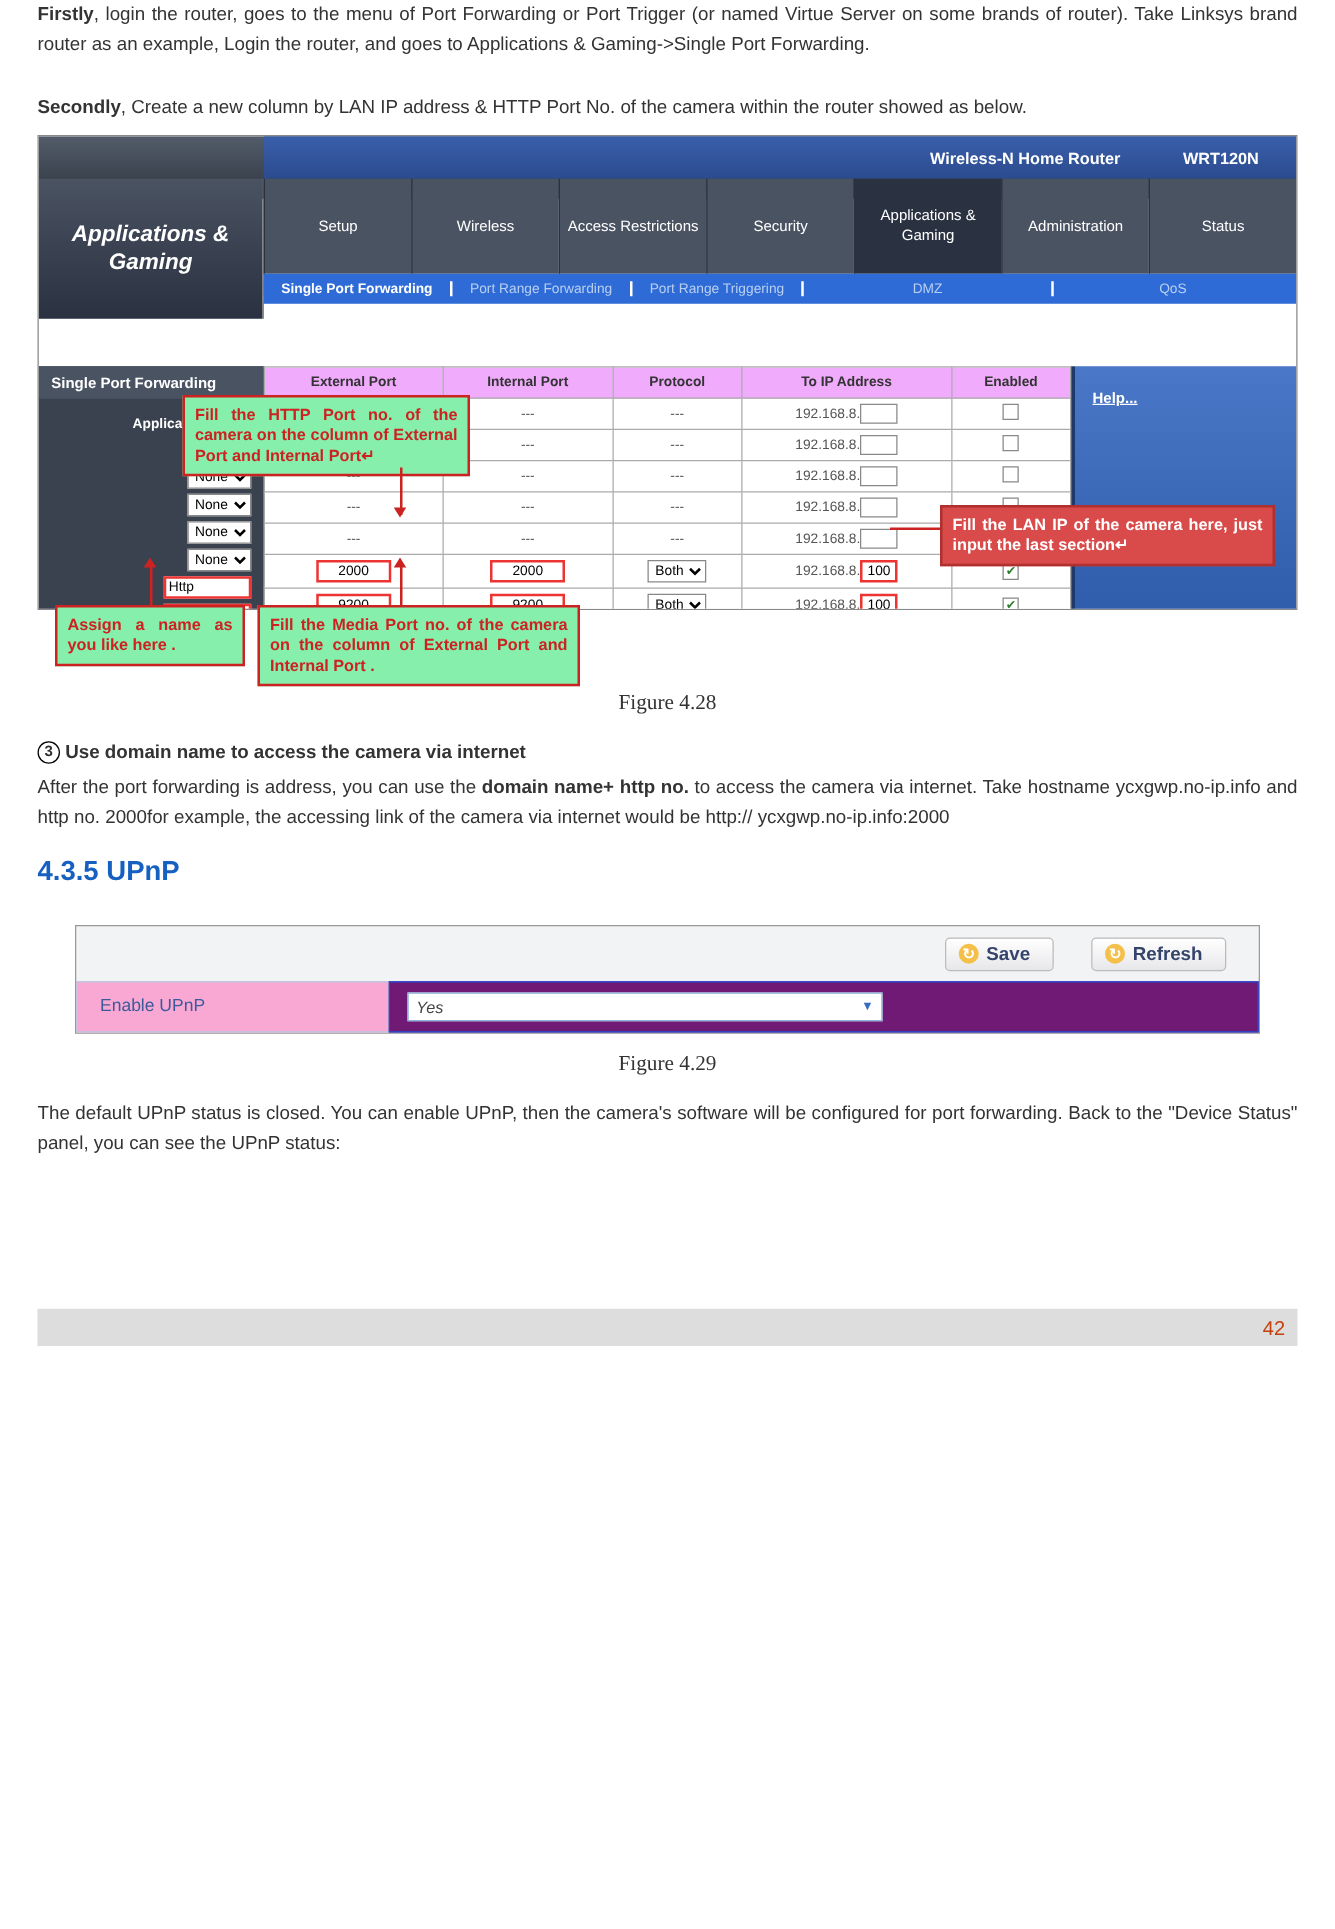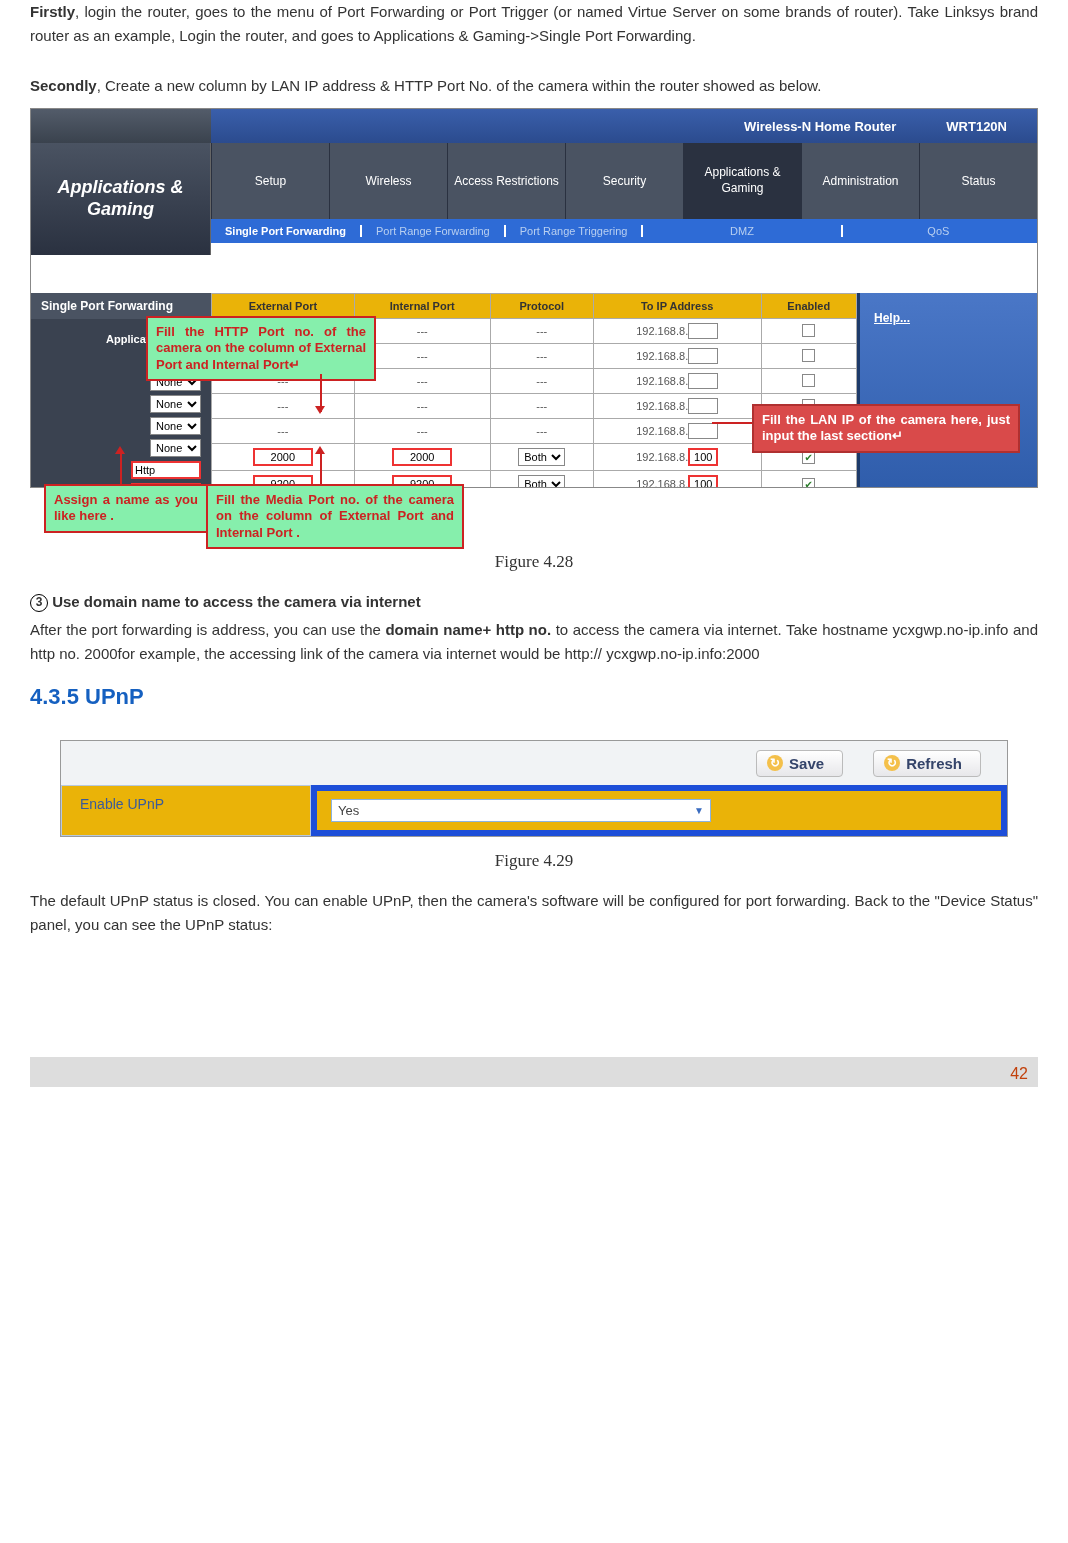--- a/index.html
+++ b/index.html
@@ -33,21 +33,21 @@
     .nav-tab.active .tab-inner { text-align:center; line-height:1.3; }
     .sub-row { position:absolute; left:180px; right:0; top:110px; height:24px; background:#2e6bd6; display:flex; color:#fff; font-size:11px; align-items:center;}
     .sub-item { padding: 0 14px; border-right: 2px solid #fff; white-space: nowrap; }
     .sub-item.dim { color:#b8cff0;}
     .router-body { display:flex; margin-top: 134px; }
     .router-left-col { width: 180px; background: #3a4250; color:#fff; padding: 10px; font-size: 12px; }
     .router-left-col .sect-title { font-weight:bold; padding: 8px 2px; }
     .app-label { color:#fff; font-weight:bold; padding: 6px 2px; font-size:11px;}
     .router-main { flex: 1; position: relative; }
     .pf-table { border-collapse: collapse; width: 100%; }
-    .pf-table th { background:#eab308; border:1px solid #aaa; padding:6px 4px; font-size:11px; font-weight:bold; color:#333; }
+    .pf-table th { background:#f0abfc; border:1px solid #aaa; padding:6px 4px; font-size:11px; font-weight:bold; color:#333; }
     .pf-table td { border:1px solid #aaa; padding:4px; text-align:center; font-size:11px; background:#fff; color:#555;}
     .tiny-input { width: 60px; border: 1px solid #888; padding:1px 2px; font-size:11px; text-align:center; background:#fff;}
     .tiny-input.redbox { border: 2px solid #e33; }
     .sel-small { border:1px solid #888; font-size:11px; padding:1px; background:#fff;}
     .chk { width:13px; height:13px; border:1px solid #888; display:inline-block; background:#fff;}
     .chk.on::after { content:"✔"; color:#2a7d2a; font-size:10px; display:block; line-height:11px;}
     .help-panel { position:absolute; right:0; top:0; bottom:0; width:180px; background:linear-gradient(#4a77c7,#2c5aa8); color:#fff; padding:18px 14px; font-size:12px; font-weight:bold; border-left:3px solid #1d3a6a;text-decoration:underline;}
     .router-outer { position: relative; }
 
     
@@ -59,22 +59,22 @@
     .fig-caption { text-align:center; font-family: "Times New Roman", serif; font-size:17px; margin: 14px 0 18px; }
 
     .heading-blue { color:#1560c0; font-weight:bold; font-size:22px; margin: 18px 0 30px;}
 
     
     .upnp-fig { border:1px solid #999; background: #f1f3f5; padding: 0; }
     .upnp-toolbar { height: 44px; display:flex; justify-content:flex-end; align-items:center; gap:30px; padding: 0 26px; }
     .btn-pill { display:flex; align-items:center; gap:6px; background:linear-gradient(#fff,#e7e7ea); border:1px solid #bbb; border-radius:4px; padding:4px 18px 4px 10px; font-size:15px; color:#34446a; font-weight:bold;}
     .btn-pill .circ { width:16px; height:16px; border-radius:50%; background:#f4c04a; display:flex;align-items:center;justify-content:center; color:#fff; font-size:12px;}
     .upnp-row { display:flex; align-items:stretch; }
-    .upnp-left { width: 250px; background: #eab308; border:1px solid #b8c9de; color:#3a5b9a; padding: 10px 18px; font-size:14px;}
-    .upnp-right { flex:1; background:#eab308; border:6px solid #1d4ed8; padding: 8px 14px; }
+    .upnp-left { width: 250px; background: #f9a8d4; border:1px solid #b8c9de; color:#3a5b9a; padding: 10px 18px; font-size:14px;}
+    .upnp-right { flex:1; background:#701a75; border:1px solid #1d4ed8; padding: 8px 14px; font-style: italic; }
     .upnp-select { width: 380px; border:1px solid #8bb3e0; padding:3px 6px; font-size:13px; background:#fff; color:#444; display:flex; justify-content:space-between; align-items:center;}
     .upnp-select .arrow { color:#3a6cc0; font-size:10px;}
 
     .footer-bar { position:relative; height:30px; background:#ddd; margin-top:120px; }
     .page-num { position:absolute; right:10px; bottom:4px; font-size:16px; color:#c2410c;}
 
     .enc-num { display:inline-block; border:1.5px solid #000; border-radius:50%; width:18px; height:18px; line-height:15px; text-align:center; font-size:12px; font-weight:bold; vertical-align:middle;}
   </style>
 </head>
 <body>
@@ -203,21 +203,21 @@
           <span>Help...</span>
         </div>
       </div>
     </div>
   </div>
 
   <div class="callout" style="left:116px; top:208px; width:230px;">Fill the HTTP Port no. of the camera on the column of External Port and Internal Port↵</div>
   <div class="arrow-line-v" style="left:290px; top:266px; height:38px;"></div>
   <div class="arrowhead-up" style="left:285px; top:298px; transform:rotate(180deg);"></div>
 
-  <div class="callout" style="left:14px; top:376px; width:164px;">Assign a name as you like here .</div>
+  <div class="callout" style="left:14px; top:376px; width:152px;">Assign a name as you like here .</div>
   <div class="arrow-line-v" style="left:90px; top:344px; height:32px;"></div>
   <div class="arrowhead-up" style="left:85px; top:338px;"></div>
 
   <div class="callout" style="left:176px; top:376px; width:258px;">Fill the Media Port no. of the camera on the column of External Port and Internal Port .</div>
   <div class="arrow-line-v" style="left:290px; top:344px; height:32px;"></div>
   <div class="arrowhead-up" style="left:285px; top:338px;"></div>
 
   <div class="callout" style="left:722px; top:296px; width:268px; background:#d94a4a; color:#fff; border-color:#b03030;">Fill the LAN IP of the camera here, just input the last section↵</div>
   <div class="arrow-line-h" style="left:682px; top:314px; width:40px;"></div>
 </div>

